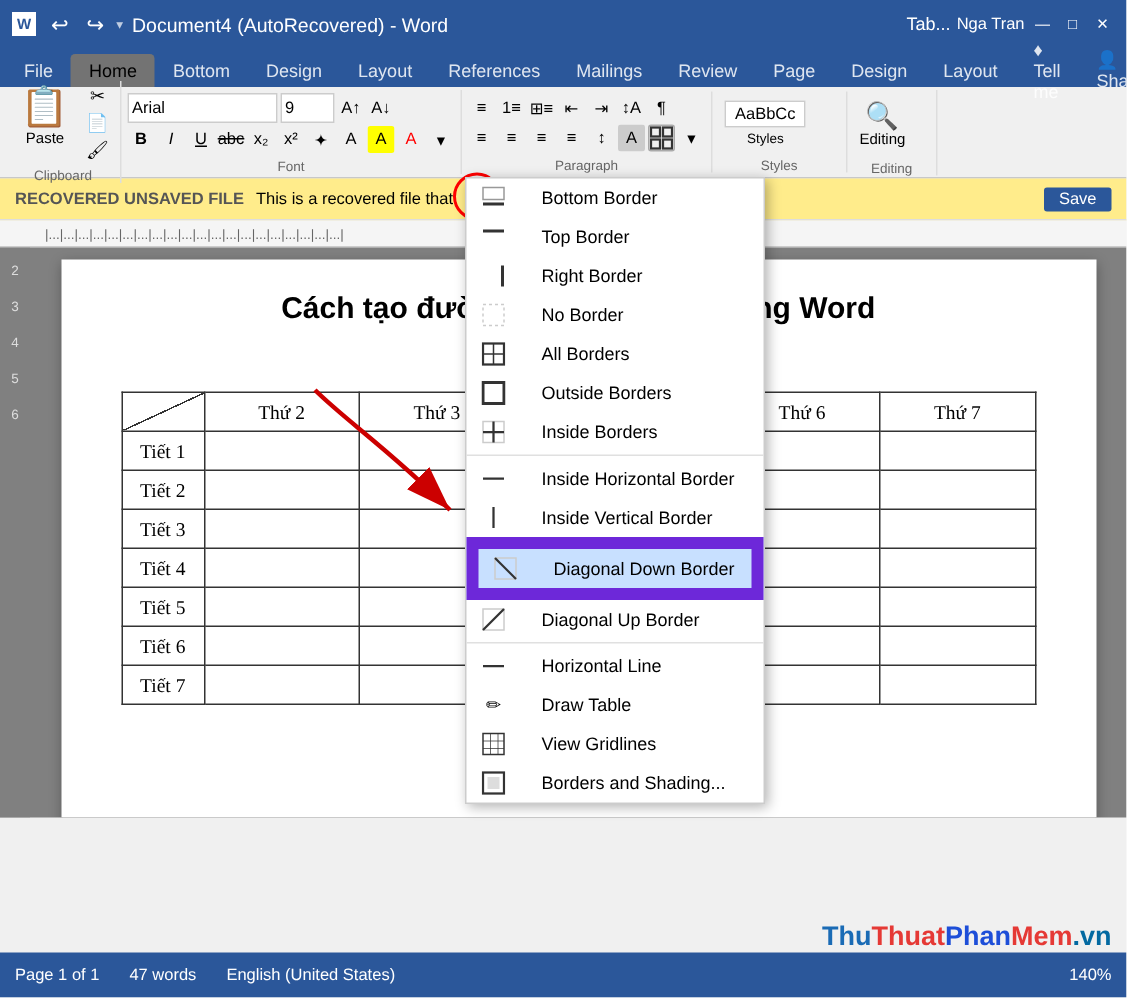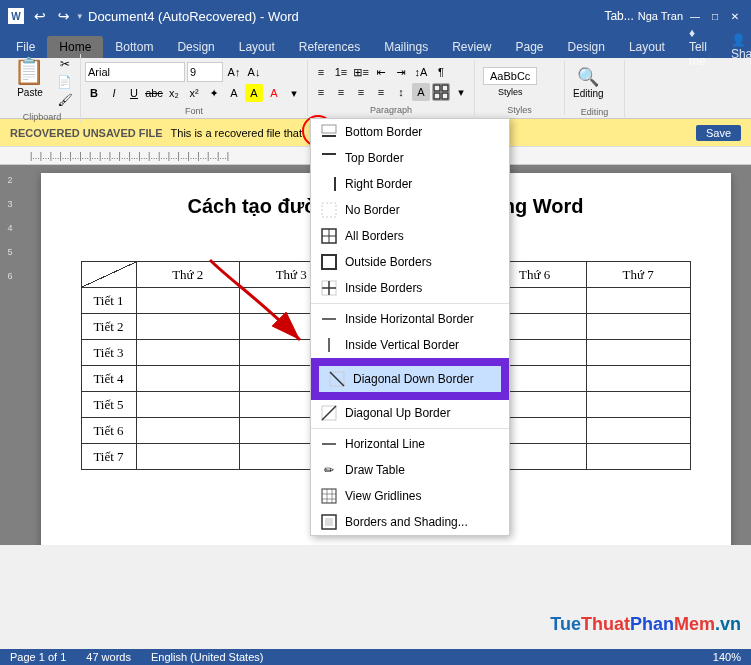--- a/index.html
+++ b/index.html
@@ -211,40 +211,40 @@
       box-shadow: 2px 2px 8px rgba(0,0,0,0.3);
       width: 200px;
       z-index: 200;
       font-size: 12px;
     }
     .menu-item {
       display: flex;
       align-items: center;
       padding: 5px 10px;
       cursor: pointer;
-      gap: 8px;
+      gap: 24px;
     }
     .menu-item.highlighted { background: #d0e8ff; border: 1px solid #5599dd; }
     .menu-icon { width: 16px; height: 16px; display: flex; align-items: center; justify-content: center; flex-shrink: 0; }
     .menu-divider { height: 1px; background: #e0e0e0; margin: 2px 0; }
 
     
     .red-arrow {
       position: absolute;
       top: 250px;
       left: 200px;
       width: 130px;
       height: 120px;
       pointer-events: none;
       z-index: 300;
     }
 
     
     .status-bar {
-      height: 16px;
+      height: 30px;
       background: #2b579a;
       display: flex;
       align-items: center;
       padding: 0 10px;
       color: white;
       font-size: 11px;
       gap: 20px;
       position: absolute;
       bottom: 0;
       left: 0;
@@ -719,14 +719,14 @@
 <div class="status-bar">
   <span>Page 1 of 1</span>
   <span>47 words</span>
   <span>English (United States)</span>
   <div class="status-right">
     <span>140%</span>
   </div>
 </div>
 
 <div class="watermark">
-  <span class="watermark-thu">Tue</span><span class="watermark-thuat">Thuat</span><span class="watermark-phan">Phan</span><span class="watermark-mem">Mem</span><span class="watermark-vn">.vn</span>
+  <span class="watermark-thu">Thu</span><span class="watermark-thuat">Thuat</span><span class="watermark-phan">Phan</span><span class="watermark-mem">Mem</span><span class="watermark-vn">.vn</span>
 </div>
 
 </body></html>

